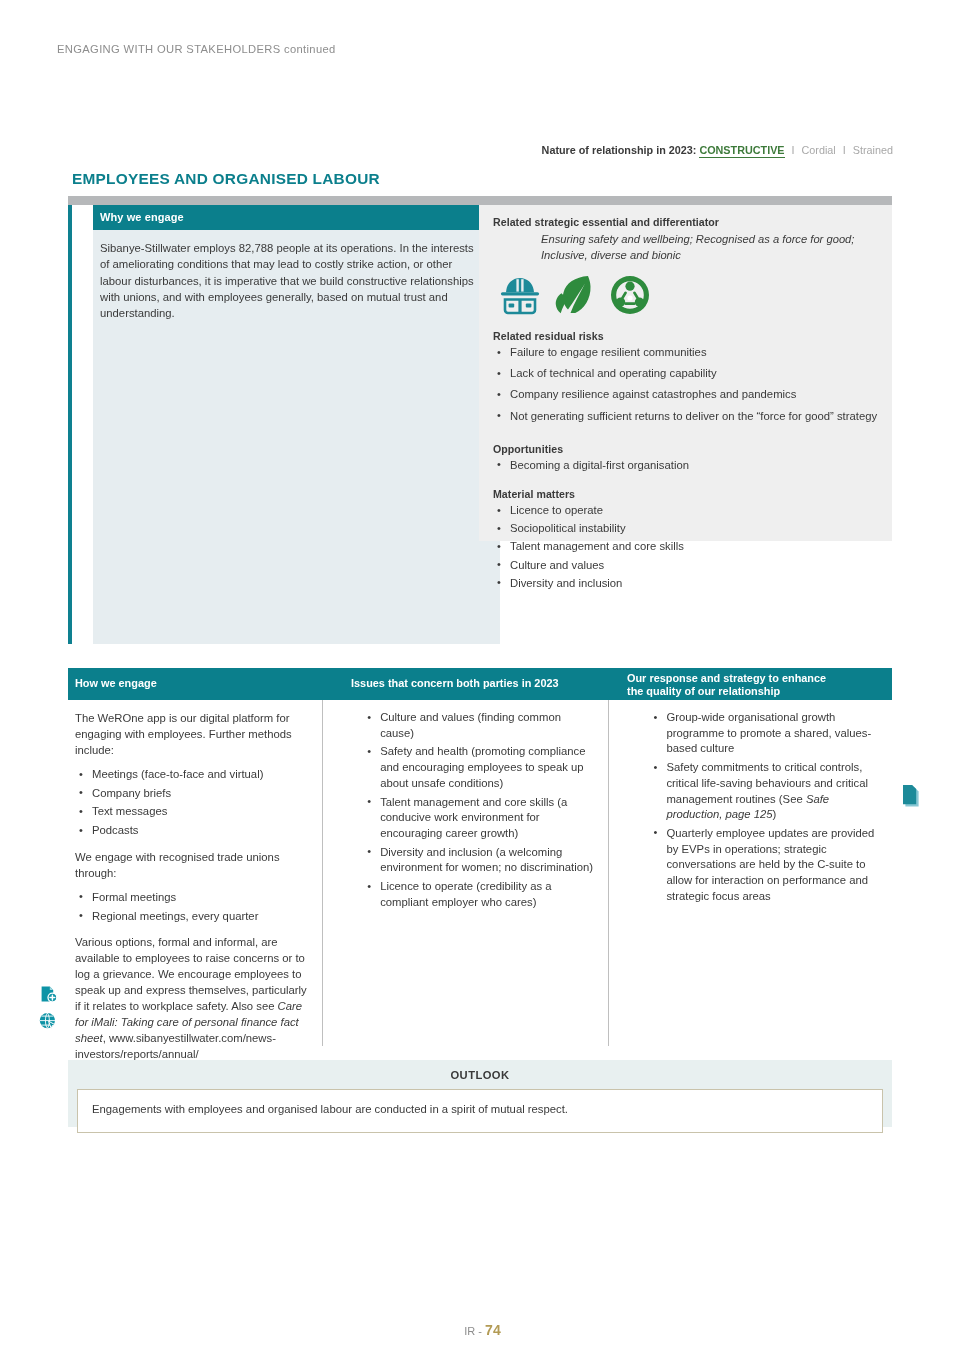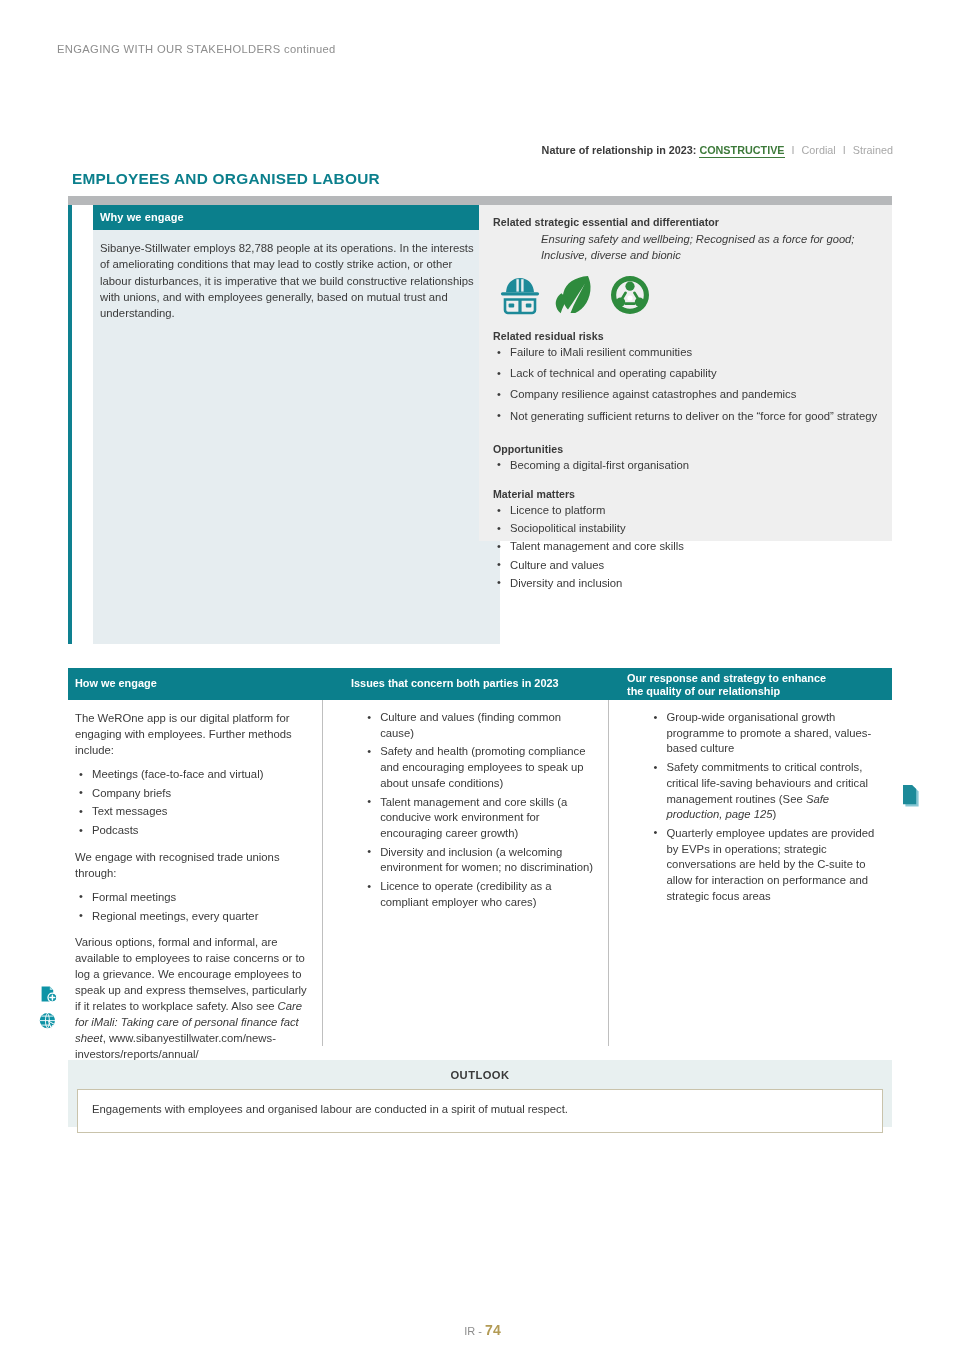--- a/index.html
+++ b/index.html
@@ -220,36 +220,36 @@
               <circle cx="32.4" cy="29" r="4.6" fill="#2e8b3d"></circle>
               <path d="M23 19.5l-7 10.5h14z" fill="#2e8b3d" opacity="0.0"></path>
               <path d="M18.6 19.8l-3.2 5.2M27.4 19.8l3.2 5.2M18.4 30.6h9.2" stroke="#2e8b3d" stroke-width="2.6" fill="none" stroke-linecap="round"></path>
               <circle cx="23" cy="25" r="2.6" fill="#ffffff"></circle>
             </svg>
           </span>
         </div>
 
         <div class="rp-head">Related residual risks</div>
         <ul class="bl">
-          <li>Failure to iMali resilient communities</li>
+          <li>Failure to engage resilient communities</li>
           <li>Lack of technical and operating capability</li>
           <li>Company resilience against catastrophes and pandemics</li>
           <li>Not generating sufficient returns to deliver on the “force for good” strategy</li>
         </ul>
 
         <div class="rp-gap"></div>
         <div class="rp-head">Opportunities</div>
         <ul class="bl">
           <li>Becoming a digital-first organisation</li>
         </ul>
 
         <div class="rp-gap-sm"></div>
         <div class="rp-head">Material matters</div>
         <ul class="bl tight">
-          <li>Licence to platform</li>
+          <li>Licence to operate</li>
           <li>Sociopolitical instability</li>
           <li>Talent management and core skills</li>
           <li>Culture and values</li>
           <li>Diversity and inclusion</li>
         </ul>
       </div>
     </div>
   </div>
 
   <div class="table-block">

